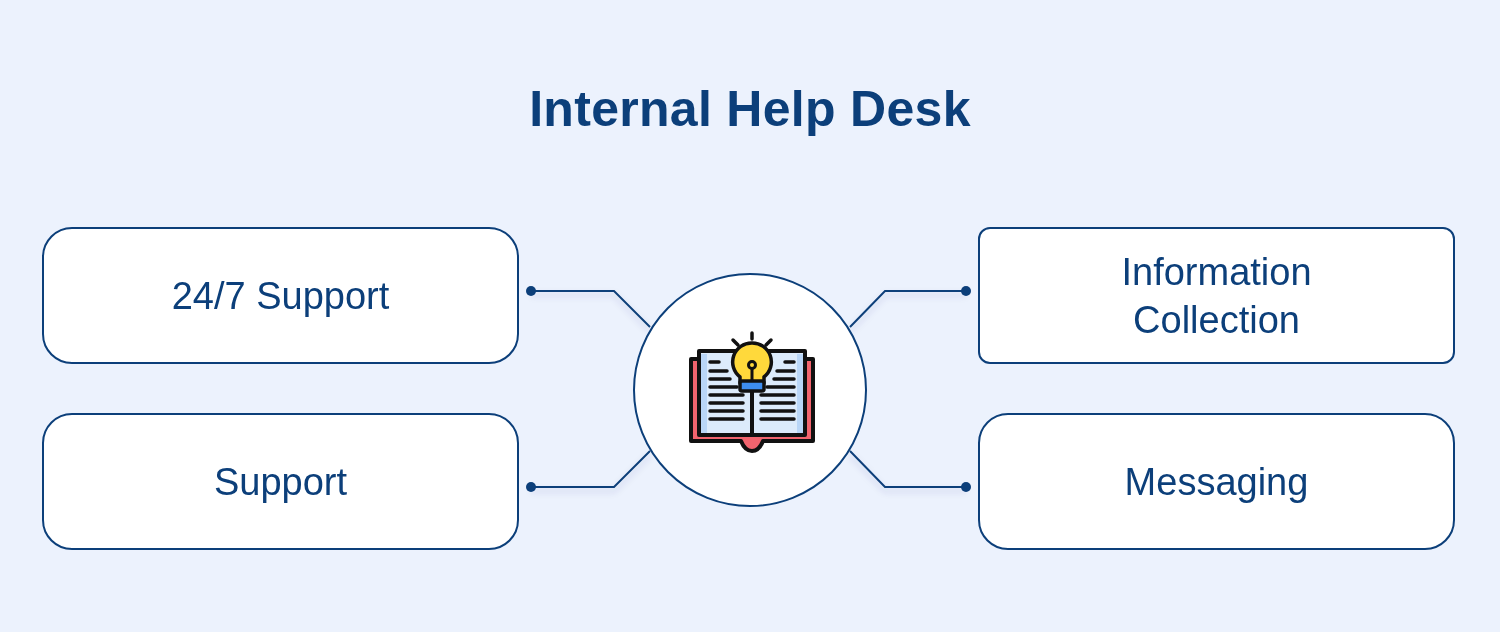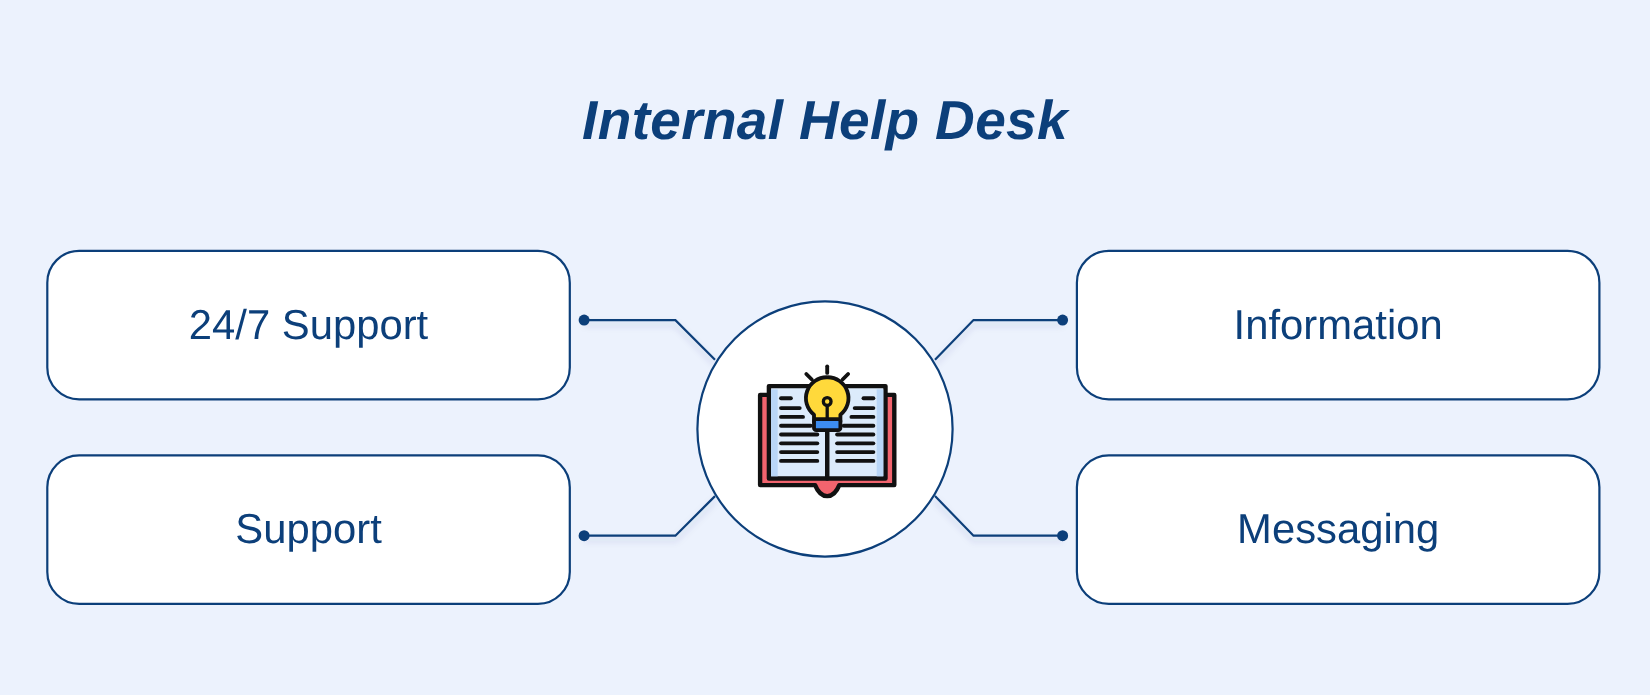--- a/index.html
+++ b/index.html
@@ -1,26 +1,26 @@
 <!DOCTYPE html>
 <html><head>
 <meta charset="utf-8">
 <style>
   html, body { margin:0; padding:0; }
   body { width:1500px; height:632px; background:#ECF2FD; position:relative; overflow:hidden;
          font-family:"Liberation Sans","DejaVu Sans",sans-serif; color:#0C3F7A; }
   .title { position:absolute; left:0; right:0; top:80px; text-align:center; font-size:50px;
-           font-weight:bold; color:#0C3F7A; letter-spacing:0.3px;font-style:italic; }
+           font-weight:bold; color:#0C3F7A; letter-spacing:0.3px; }
   .box { position:absolute; width:477px; height:137px; background:#fff; border:2px solid #0C3F7A;
          border-radius:30px; box-sizing:border-box; display:flex; align-items:center; justify-content:center;
          text-align:center; font-size:38px; line-height:48px; color:#0C3F7A; }
   .box span { display:block; }
   .b1 { left:42px; top:227px;align-items:center; }
   .b2 { left:42px; top:413px; }
-  .b3 { left:978px; top:227px; }
+  .b3 { left:978px; top:227px;border-radius:12px; }
   .b4 { left:978px; top:413px; }
   svg.conn { position:absolute; left:0; top:0; }
   .hub { position:absolute; left:633px; top:273px; width:234px; height:234px; border-radius:50%;
          background:#fff; border:2px solid #0C3F7A; box-sizing:border-box; }
   .hub svg { position:absolute; left:50px; top:50px; }
 </style>
 </head>
 <body>
 
 <div class="title">Internal Help Desk</div>
@@ -51,20 +51,21 @@
     </div>
 </div>
 <div class="box b2">
   <div>
     <span>Support</span>
   </div>
 </div>
 <div class="box b3">
   <div>
     <span>Information</span>
+    <span>Collection</span>
   </div>
 </div>
 <div class="box b4">
   <div>
     <span>Messaging</span>
   </div>
 </div>
 
 <div class="hub">
   <svg width="134" height="134" viewBox="0 0 134 134">

